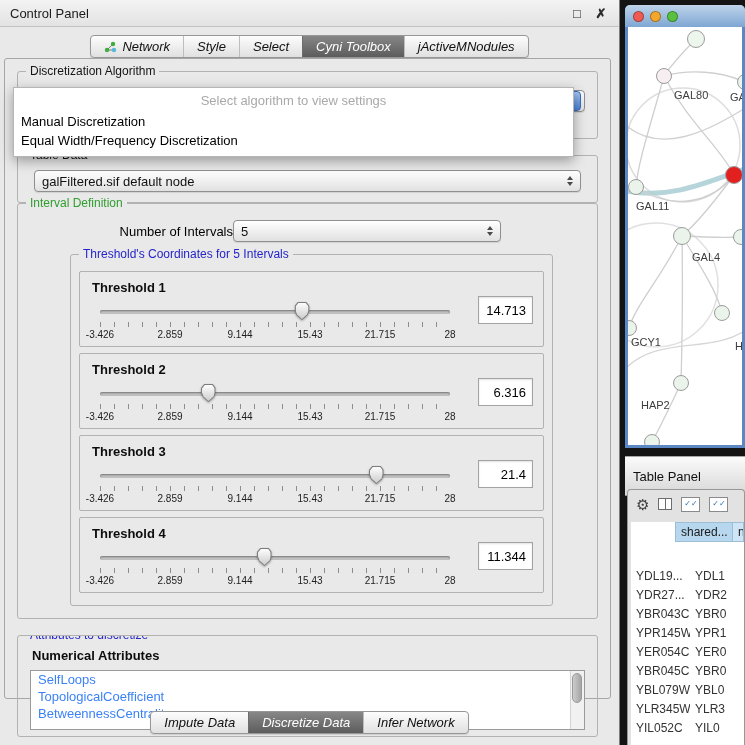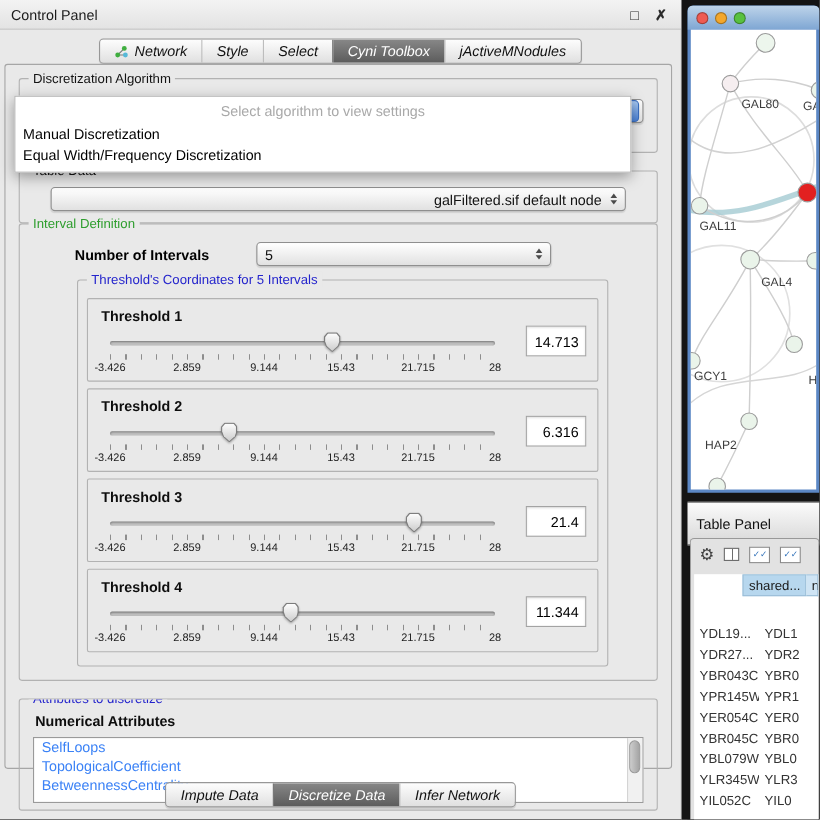--- a/index.html
+++ b/index.html
@@ -53,25 +53,25 @@
   .group-algorithm{margin-top:6px;height:68px;box-sizing:border-box;}
   .group-algorithm .combo{margin:6px 2px 0 6px;}
 
   .popup{position:absolute;left:8px;right:36px;top:28px;z-index:6;background:#fff;
     border:1px solid #b6b6b6;box-shadow:0 4px 12px rgba(0,0,0,.35);padding:2px 0 6px;}
   .popup-placeholder{color:#a9a9a9;text-align:center;font-size:13px;padding:3px 0 4px;}
   .popup-item{font-size:13px;color:#000;padding:2px 7px;}
   .popup-item.bold{font-weight:normal;}
 
   .group-tabledata{margin-top:16px;}
-  .group-tabledata .combo{margin:2px 18px 0;text-align:right;}
+  .group-tabledata .combo{margin:2px 6px 0;}
 
   .group-interval{padding-bottom:8px;}
   .ni-row{display:flex;align-items:center;margin:4px 0 12px 40px;}
-  .ni-label{font-weight:bold;font-size:13px;width:165px;}
+  .ni-label{font-weight:normal;font-size:13px;width:165px;text-align:right;}
   .ni-combo{width:268px;}
 
   .group-thresholds{margin:6px 34px 4px 42px;padding:10px 6px 6px;}
 
   .threshold{border:1px solid #b2b2b2;border-radius:2px;margin:6px 2px;
     padding:7px 10px 5px;display:flex;gap:10px;background:#e9e9e9;}
   .th-left{flex:1;padding-right:8px;min-width:0;}
   .th-label{font-weight:bold;font-size:13px;margin:1px 0 9px 2px;color:#0d0d0d;}
   .slider{position:relative;height:16px;margin:0 10px;}
   .slider-track{position:absolute;left:0;right:0;top:6px;height:4px;background:#c3c3c3;

